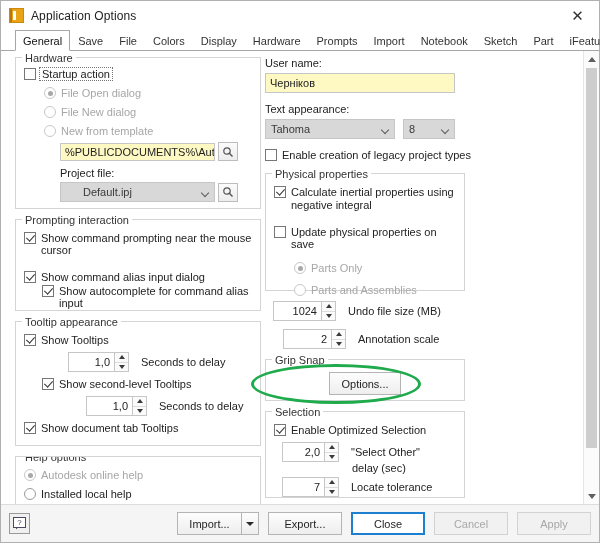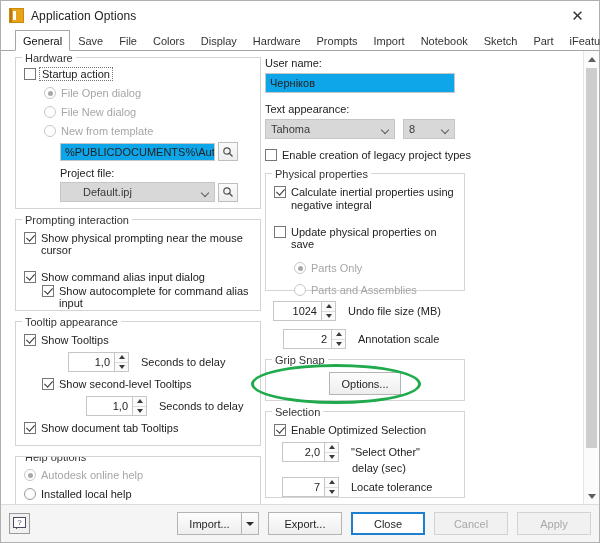--- a/index.html
+++ b/index.html
@@ -179,21 +179,21 @@
     padding: 0 2px;
     margin: -1px -2px;
     display: inline-block;
     line-height: 12px;
   }
 
   
   .tinput {
     height: 18px;
     border: 1px solid #c6c6c6;
-    background: #0ea5e9;
+    background: #fef9c3;
     box-sizing: border-box;
     font-size: 11px;
     color: #222;
     padding: 0 4px;
     line-height: 16px;
     display: flex; align-items: center;
     overflow: hidden;
     white-space: nowrap;
   }
 
@@ -444,21 +444,21 @@
                 </svg>
             </div>
           </div>
         </div>
 
         <div class="group" style="height:92px;">
           <div class="legend">Prompting interaction</div>
 
           <div class="row" style="margin-bottom:15px;">
             <div class="cb on"></div>
-            <span class="lbl">Show physical prompting near the mouse cursor</span>
+            <span class="lbl">Show command prompting near the mouse cursor</span>
           </div>
 
           <div class="row" style="margin-bottom:2px;">
             <div class="cb on"></div>
             <span class="lbl">Show command alias input dialog</span>
           </div>
 
           <div class="row indent-2">
             <div class="cb on"></div>
             <span class="lbl">Show autocomplete for command alias input</span>

